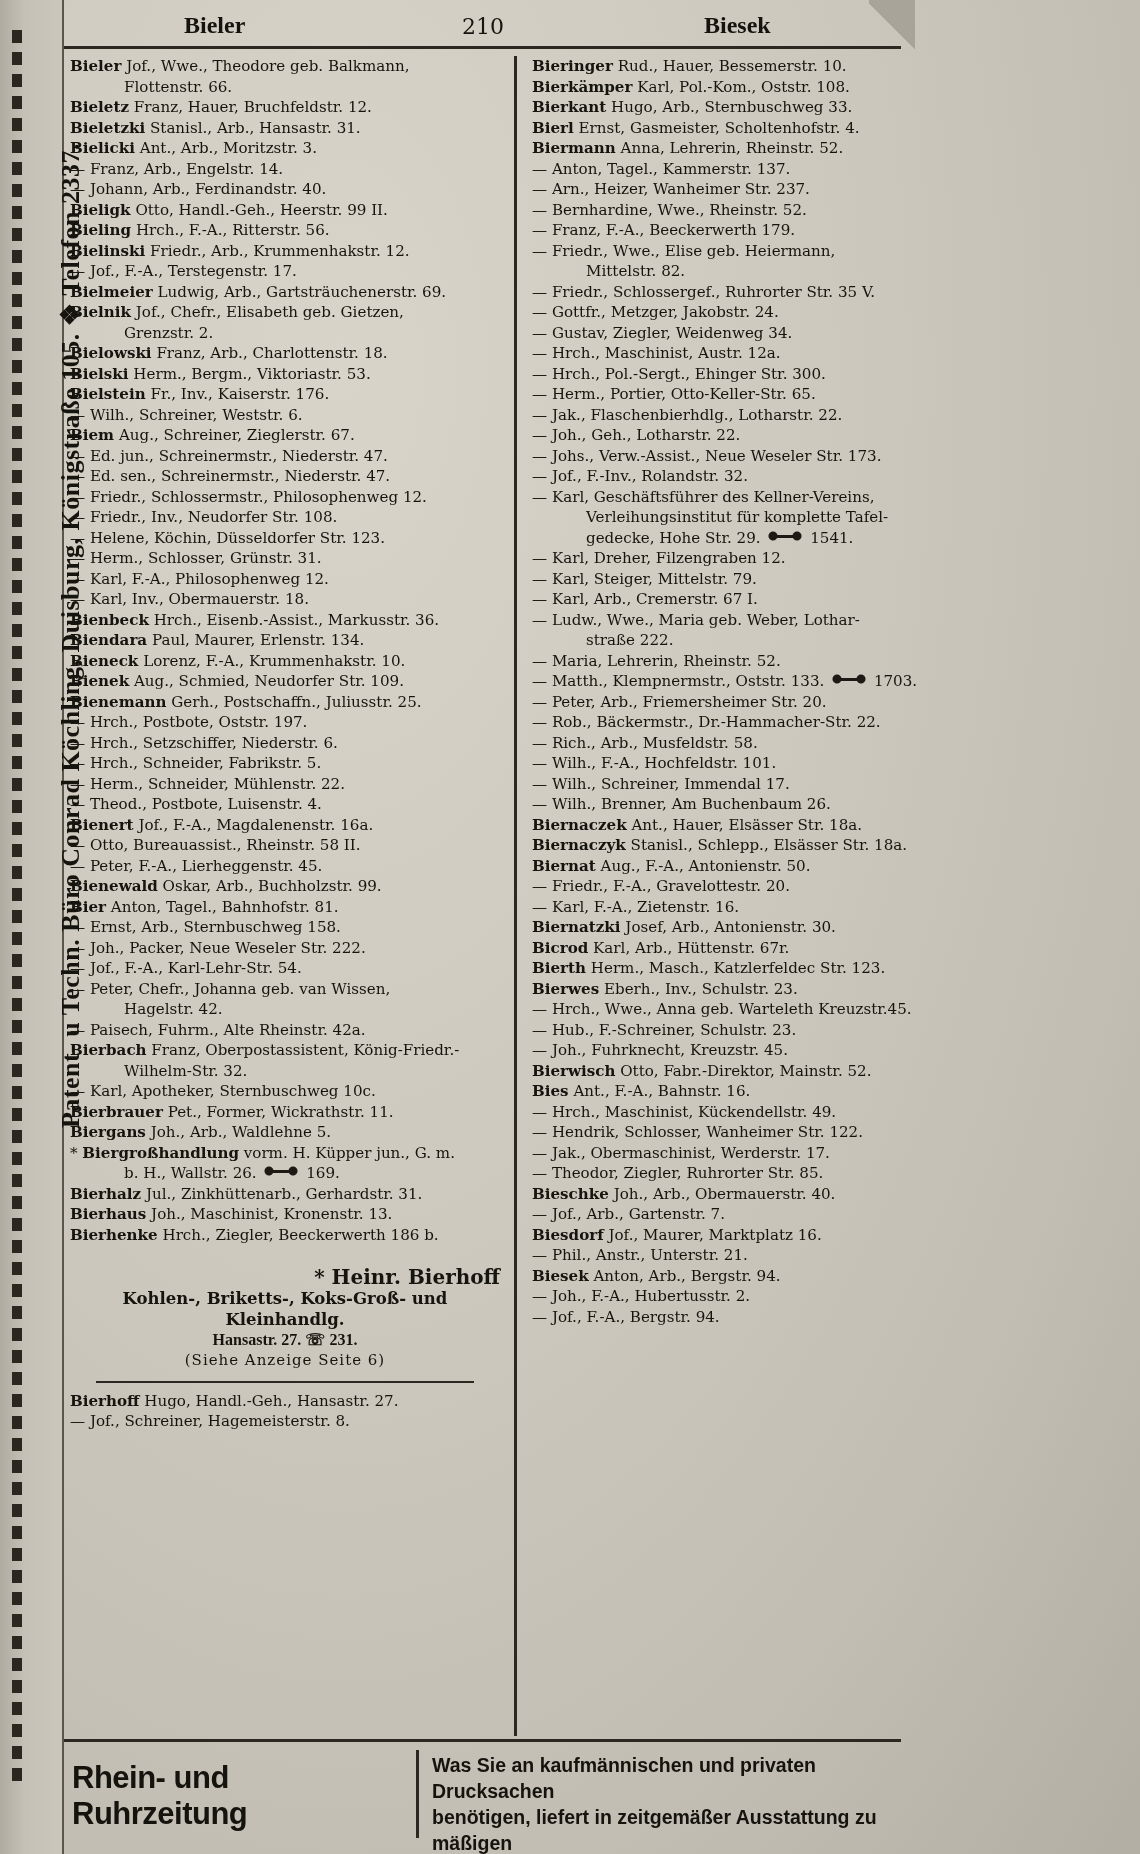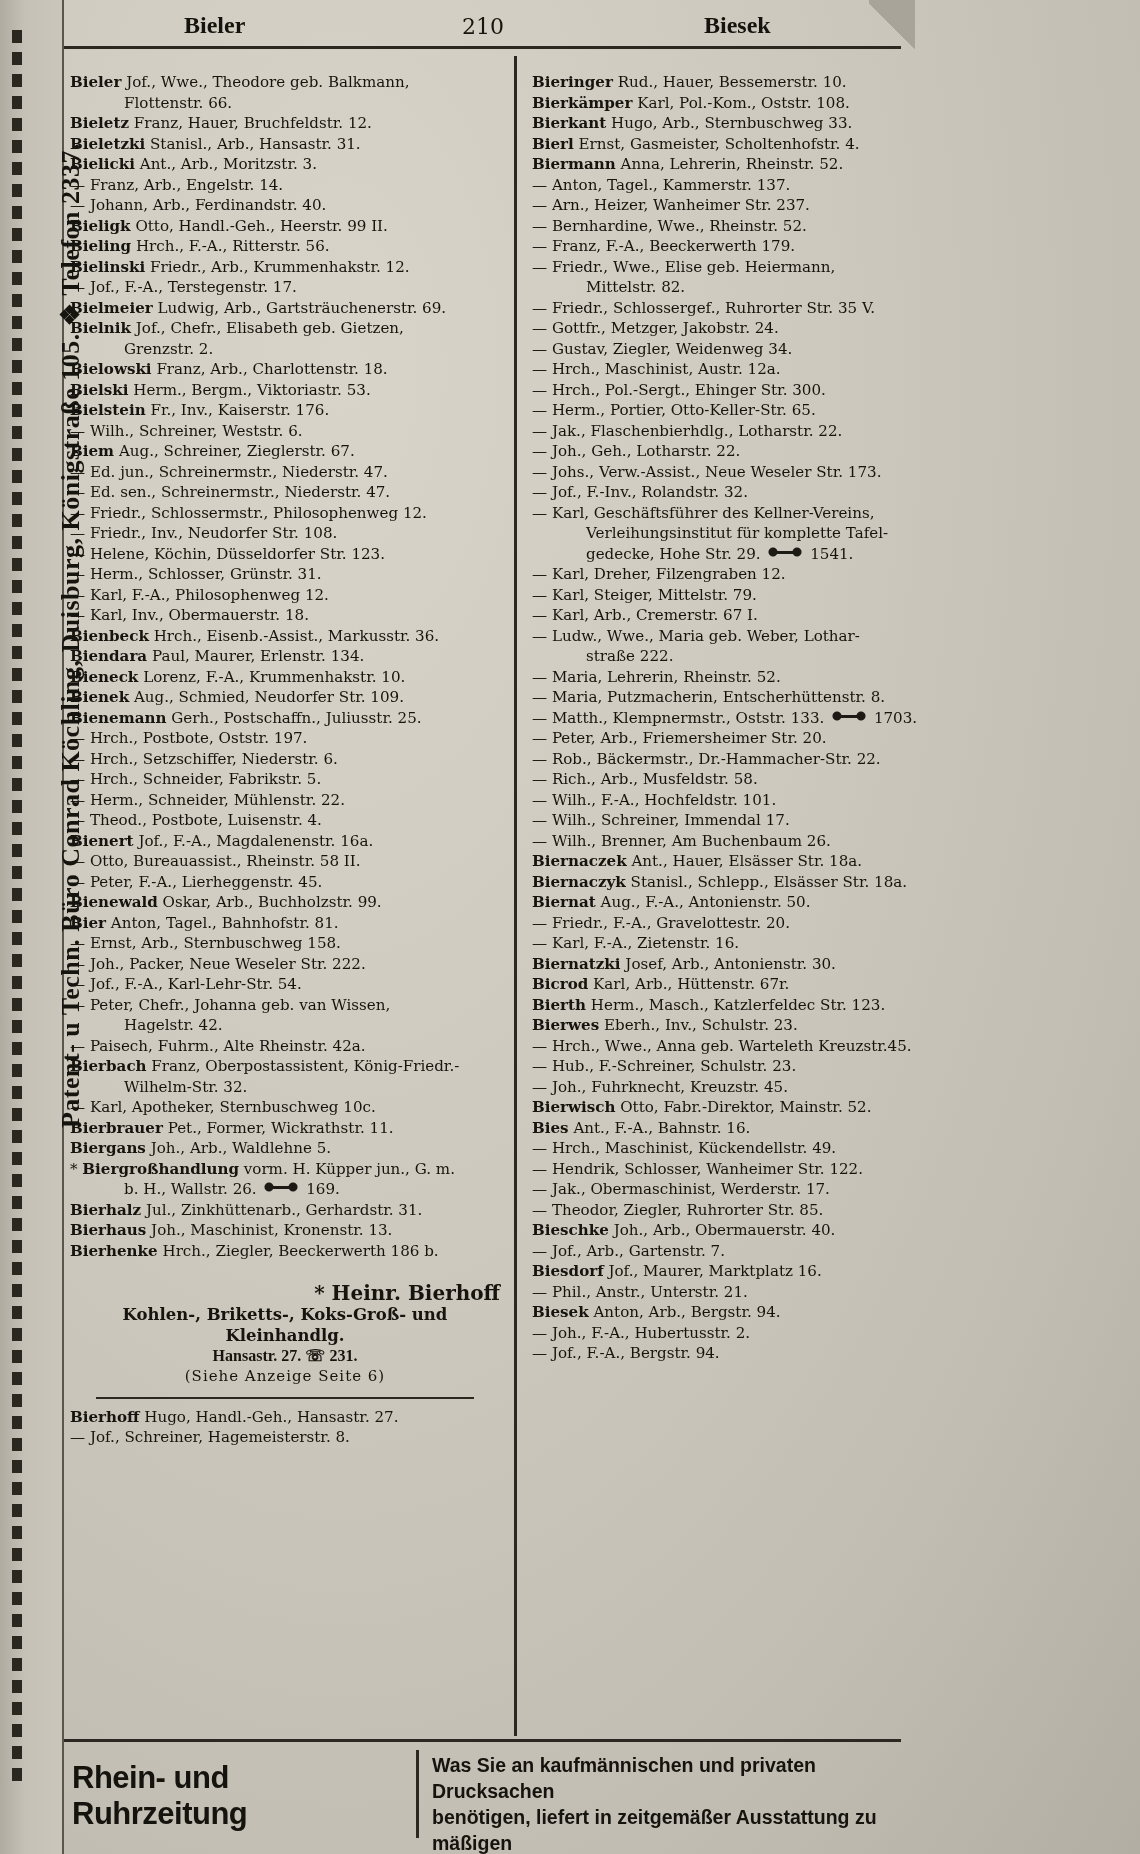--- a/index.html
+++ b/index.html
@@ -59,21 +59,21 @@
   .hdr .l{left:120px;}
   .hdr .r{left:640px;}
   .hdr .c{
     position:absolute;left:398px;top:2px;font-size:22px;color:#17150f;
     font-family:"DejaVu Serif", serif;
   }
   .colwrap{
     position:absolute;top:56px;left:0;right:10px;bottom:118px;
   }
   .col{
-    position:absolute;top:16px;bottom:0;width:430px;
+    position:absolute;top:0;bottom:0;width:430px;
     font-size:15.1px;line-height:20.5px;color:#16140e;
   }
   .col.left{left:6px;}
   .col.right{left:468px;}
   .vrule{
     position:absolute;left:450px;top:0;bottom:0;width:3px;background:#2b2821;
   }
   .e{ padding-left:30px; text-indent:-30px; }
   .e.cont{ padding-left:54px; text-indent:0; }
   .e b{font-weight:bold;}
@@ -322,21 +322,20 @@
             <div class="e">— Jof., F.-Inv., Rolandstr. 32.</div>
             <div class="e">— Karl, Geschäftsführer des Kellner-Vereins,</div>
             <div class="e cont">Verleihungsinstitut für komplette Tafel-</div>
             <div class="e cont">gedecke, Hohe Str. 29. <span class="phone"></span> 1541.</div>
             <div class="e">— Karl, Dreher, Filzengraben 12.</div>
             <div class="e">— Karl, Steiger, Mittelstr. 79.</div>
             <div class="e">— Karl, Arb., Cremerstr. 67 I.</div>
             <div class="e">— Ludw., Wwe., Maria geb. Weber, Lothar-</div>
             <div class="e cont">straße 222.</div>
             <div class="e">— Maria, Lehrerin, Rheinstr. 52.</div>
-            <div class="e">— Maria, Putzmacherin, Entscherhüttenstr. 8.</div>
             <div class="e">— Matth., Klempnermstr., Oststr. 133. <span class="phone"></span> 1703.</div>
             <div class="e">— Peter, Arb., Friemersheimer Str. 20.</div>
             <div class="e">— Rob., Bäckermstr., Dr.-Hammacher-Str. 22.</div>
             <div class="e">— Rich., Arb., Musfeldstr. 58.</div>
             <div class="e">— Wilh., F.-A., Hochfeldstr. 101.</div>
             <div class="e">— Wilh., Schreiner, Immendal 17.</div>
             <div class="e">— Wilh., Brenner, Am Buchenbaum 26.</div>
             <div class="e"><b>Biernaczek</b> Ant., Hauer, Elsässer Str. 18a.</div>
             <div class="e"><b>Biernaczyk</b> Stanisl., Schlepp., Elsässer Str. 18a.</div>
             <div class="e"><b>Biernat</b> Aug., F.-A., Antonienstr. 50.</div>

